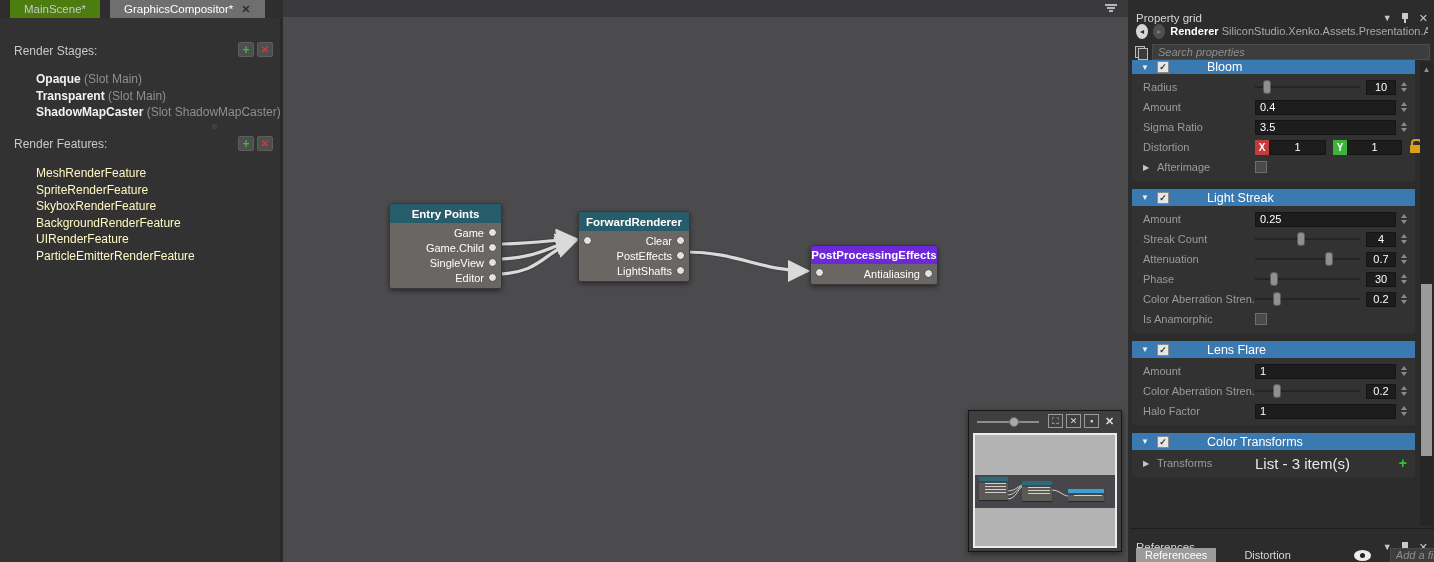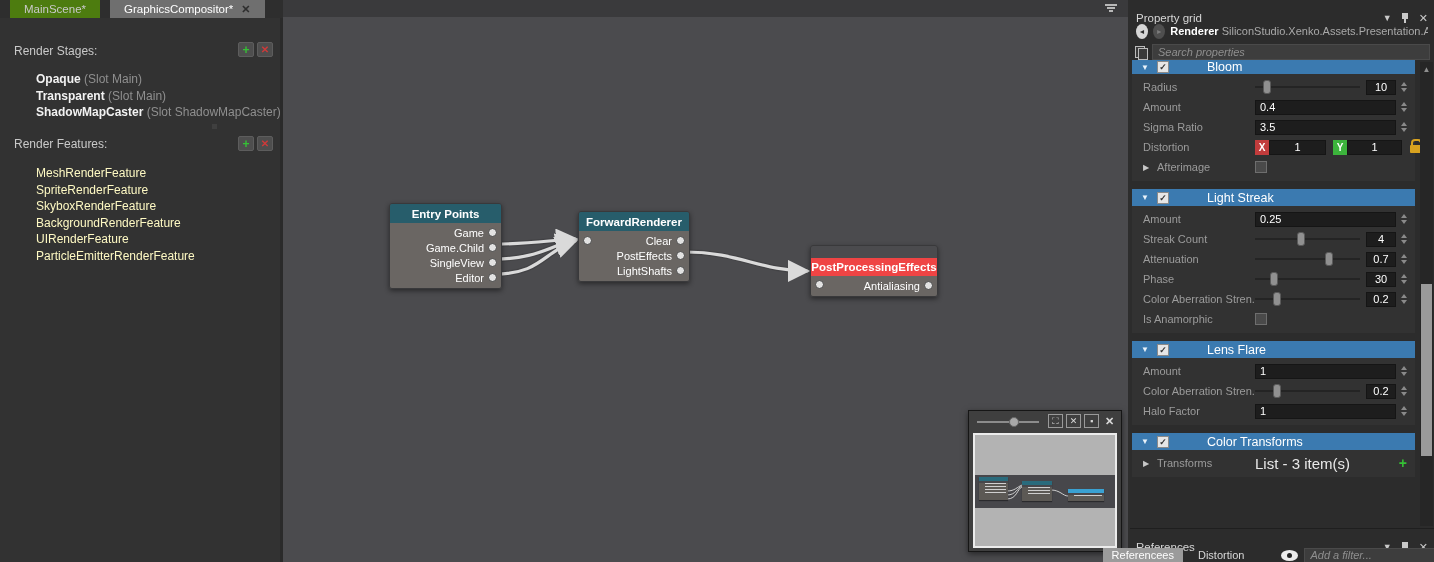--- a/index.html
+++ b/index.html
@@ -36,21 +36,21 @@
   #graph-menu-icon i:nth-child(2){width:8px;}
   #graph-menu-icon i:nth-child(3){width:4px;}
 
   svg.wires{position:absolute;left:0;top:0;pointer-events:none;}
   .wire-under{stroke:#3c3c3e;stroke-width:5.5;fill:none;opacity:.55;}
   .wire{stroke:#dadada;stroke-width:3.2;fill:none;stroke-linecap:round;}
 
   .node{position:absolute;border:1px solid #39393b;border-radius:3px;box-shadow:0 2px 5px rgba(0,0,0,.45);overflow:hidden;}
   .node-title{height:19px;display:flex;align-items:center;justify-content:center;font-weight:bold;font-size:11.5px;color:#fff;}
   .node-title.teal{background:#275d6b;}
-  .node-title.blue{background:#ef4444;margin-top:12px;}
+  .node-title.blue{background:#6d28d9;}
   .node-body{background:#6a6663;padding:2px 0 3px;position:relative;}
   .port-row{height:15px;display:flex;align-items:center;justify-content:flex-end;gap:4px;padding-right:4px;color:#fff;font-size:11px;}
   .port{width:9px;height:9px;border-radius:50%;background:#e2e2e2;border:1px solid #474747;flex:0 0 auto;}
   .in-port{position:absolute;width:9px;height:9px;border-radius:50%;background:#e2e2e2;border:1px solid #474747;}
 
   
   #minimap{position:absolute;left:685px;top:410px;width:154px;height:142px;background:#3f3f3f;border:1px solid #161616;box-shadow:0 2px 6px rgba(0,0,0,.5);}
   #mm-bar{position:absolute;left:0;top:0;width:100%;height:21px;display:flex;align-items:center;}
   #mm-slider{position:relative;width:62px;height:2px;background:#8c8c8c;margin-left:8px;}
   #mm-thumb{position:absolute;left:32px;top:-4px;width:10px;height:10px;border-radius:50%;background:#a8a8a8;border:1px solid #666;}
@@ -122,21 +122,21 @@
   .lock::before{content:"";position:absolute;top:-6px;right:-1px;width:7px;height:6px;border:2px solid #d8a21f;border-bottom:none;border-radius:4px 4px 0 0;}
   .listval{color:#e8e8e8;font-size:15px;flex:1;}
   .green-plus{color:#35c135;font-weight:bold;font-size:14px;margin-right:8px;cursor:pointer;}
 
   #prop-scrollbar{position:absolute;right:1px;top:62px;width:13px;height:464px;background:#262626;}
   #prop-scrollbar .arrow{position:absolute;top:3px;left:0;width:13px;text-align:center;color:#8f8f8f;font-size:8px;cursor:pointer;}
   #prop-thumb{position:absolute;left:1px;top:222px;width:11px;height:172px;background:#9a9a9a;cursor:pointer;}
 
   
   #refs-panel{position:absolute;left:1130px;top:528px;width:304px;height:34px;background:#2c2c2c;border-top:1px solid #1f1f1f;}
-  #refs-tabs{position:absolute;left:6px;top:18px;width:294px;height:16px;display:flex;align-items:center;gap:6px;justify-content:center;}
+  #refs-tabs{position:absolute;left:6px;top:18px;width:294px;height:16px;display:flex;align-items:center;gap:19px;}
   .ref-tab{padding:1px 9px;font-size:11px;color:#d8d8d8;cursor:pointer;}
   .ref-tab.selected{background:#9b9b9b;color:#fdfdfd;}
   .ref-sep{width:1px;height:12px;background:#4a4a4a;margin:0 8px;}
   .eye-icon{position:relative;width:17px;height:11px;background:#ececec;border-radius:50%;flex:0 0 auto;cursor:pointer;}
   .eye-icon::after{content:"";position:absolute;left:6px;top:3px;width:5px;height:5px;background:#222;border-radius:50%;}
   #filter-input{flex:1;height:15px;background:#3d3d3d;border:1px solid #4a4a4a;color:#ddd;font-size:11px;font-style:italic;padding:0 5px;margin-right:4px;}
   #filter-input::placeholder{color:#8f8f8f;}
 </style>
 </head>
 <body>

